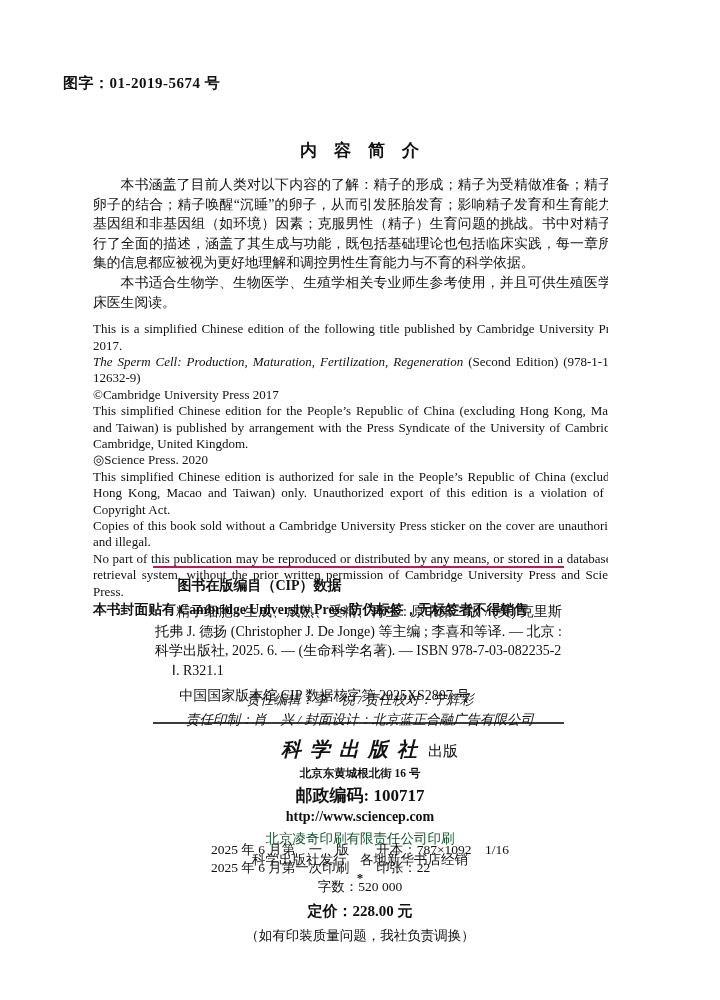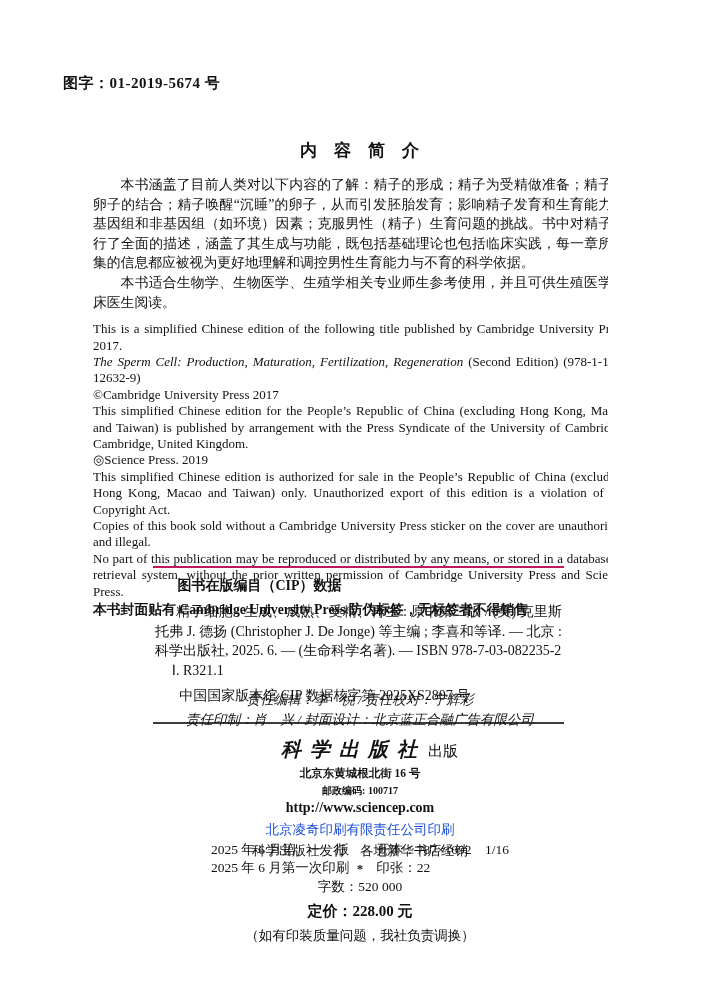--- a/index.html
+++ b/index.html
@@ -97,23 +97,23 @@
   .pub p { margin: 0; }
   .pub-name { line-height: 24px; padding-left: 19px; }
   .logo {
     font-weight: bold;
     font-style: italic;
     font-size: 20px;
     letter-spacing: 9px;
   }
   .pub-suffix { font-size: 15px; margin-left: 2px; }
   .pub-addr { margin-top: 3px !important; font-size: 11.5px; font-weight: bold; text-align: center; }
-  .pub-post { margin-top: 3px !important; font-size: 10px; font-weight: bold; }
+  .pub-post { margin-top: 3px !important; font-size: 17px; font-weight: bold; }
   .pub-url { margin-top: 2px !important; font-size: 14px; font-weight: bold; }
-  .pub-printer { margin-top: 5px !important; font-size: 13.5px; color: #1d4ed8; }
+  .pub-printer { margin-top: 5px !important; font-size: 13.5px; color: #14532d; }
   .pub-dist { margin-top: 3px !important; font-size: 13.5px; }
   .pub-star { margin-top: 1px !important; font-size: 13px; font-weight: bold; }
 
   
   .printing {
     position: absolute;
     left: 0;
     top: 841px;
     width: 720px;
     text-align: center;
@@ -136,21 +136,21 @@
   <div class="main">
     <h1 class="intro-heading">内　容　简　介</h1>
     <p class="cn-par">本书涵盖了目前人类对以下内容的了解：精子的形成；精子为受精做准备；精子与卵子的结合；精子唤醒“沉睡”的卵子，从而引发胚胎发育；影响精子发育和生育能力的基因组和非基因组（如环境）因素；克服男性（精子）生育问题的挑战。书中对精子进行了全面的描述，涵盖了其生成与功能，既包括基础理论也包括临床实践，每一章所收集的信息都应被视为更好地理解和调控男性生育能力与不育的科学依据。</p>
     <p class="cn-par">本书适合生物学、生物医学、生殖学相关专业师生参考使用，并且可供生殖医学临床医生阅读。</p>
 
     <div class="en-block">
       <p>This is a simplified Chinese edition of the following title published by Cambridge University Press 2017.</p>
       <p><span class="it">The Sperm Cell: Production, Maturation, Fertilization, Regeneration</span><span> (Second Edition) (978-1-107-12632-9)</span></p>
       <p>©Cambridge University Press 2017</p>
       <p>This simplified Chinese edition for the People’s Republic of China (excluding Hong Kong, Macao and Taiwan) is published by arrangement with the Press Syndicate of the University of Cambridge, Cambridge, United Kingdom.</p>
-      <p>◎Science Press. 2019</p>
+      <p>◎Science Press. 2020</p>
       <p>This simplified Chinese edition is authorized for sale in the People’s Republic of China (excluding Hong Kong, Macao and Taiwan) only. Unauthorized export of this edition is a violation of the Copyright Act.</p>
       <p>Copies of this book sold without a Cambridge University Press sticker on the cover are unauthorized and illegal.</p>
       <p>No part of this publication may be reproduced or distributed by any means, or stored in a database or retrieval system, without the prior written permission of Cambridge University Press and Science Press.</p>
       <p class="cn-bold">本书封面贴有 Cambridge University Press 防伪标签，无标签者不得销售</p>
     </div>
   </div>
 
   <div class="cip">
     <p class="cip-heading">图书在版编目（CIP）数据</p>
     <p class="cip-body">精子细胞 : 生成、成熟、受精、再生 : 原书第二版 / (美) 克里斯托弗 J. 德扬 (Christopher J. De Jonge) 等主编 ; 李喜和等译. — 北京 : 科学出版社, 2025. 6. — (生命科学名著). — ISBN 978-7-03-082235-2</p>

